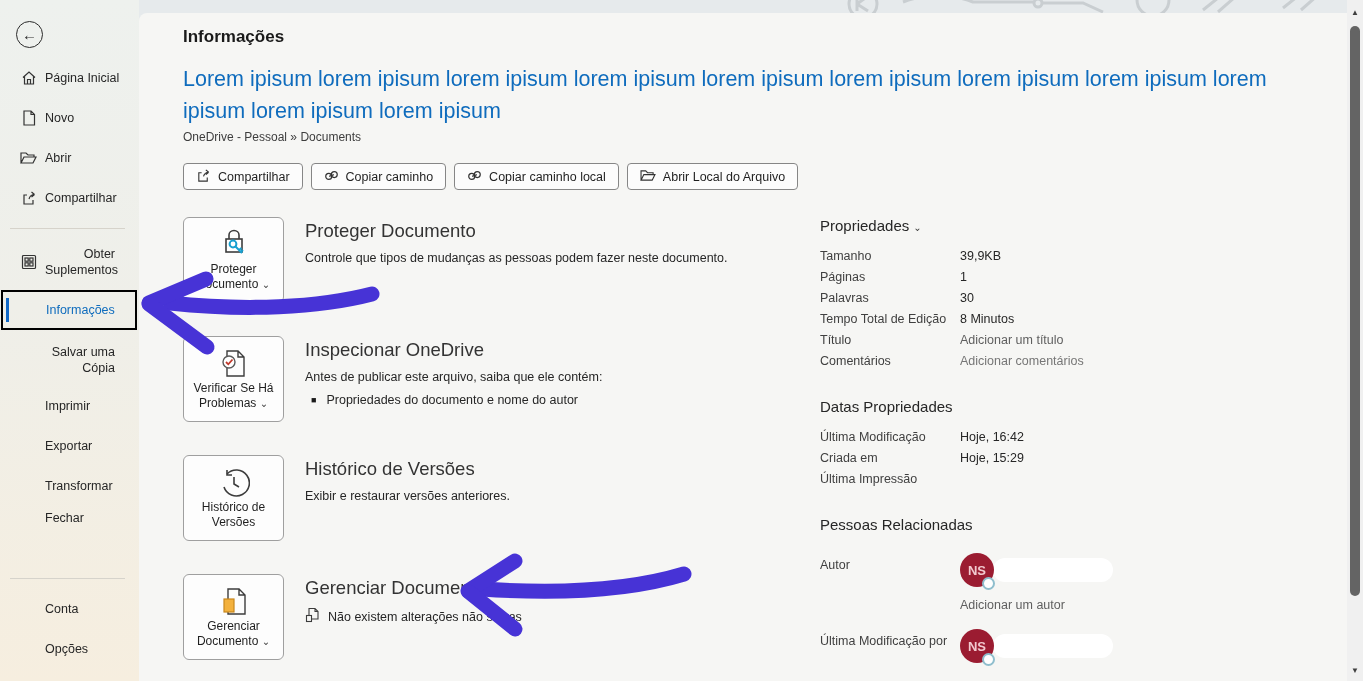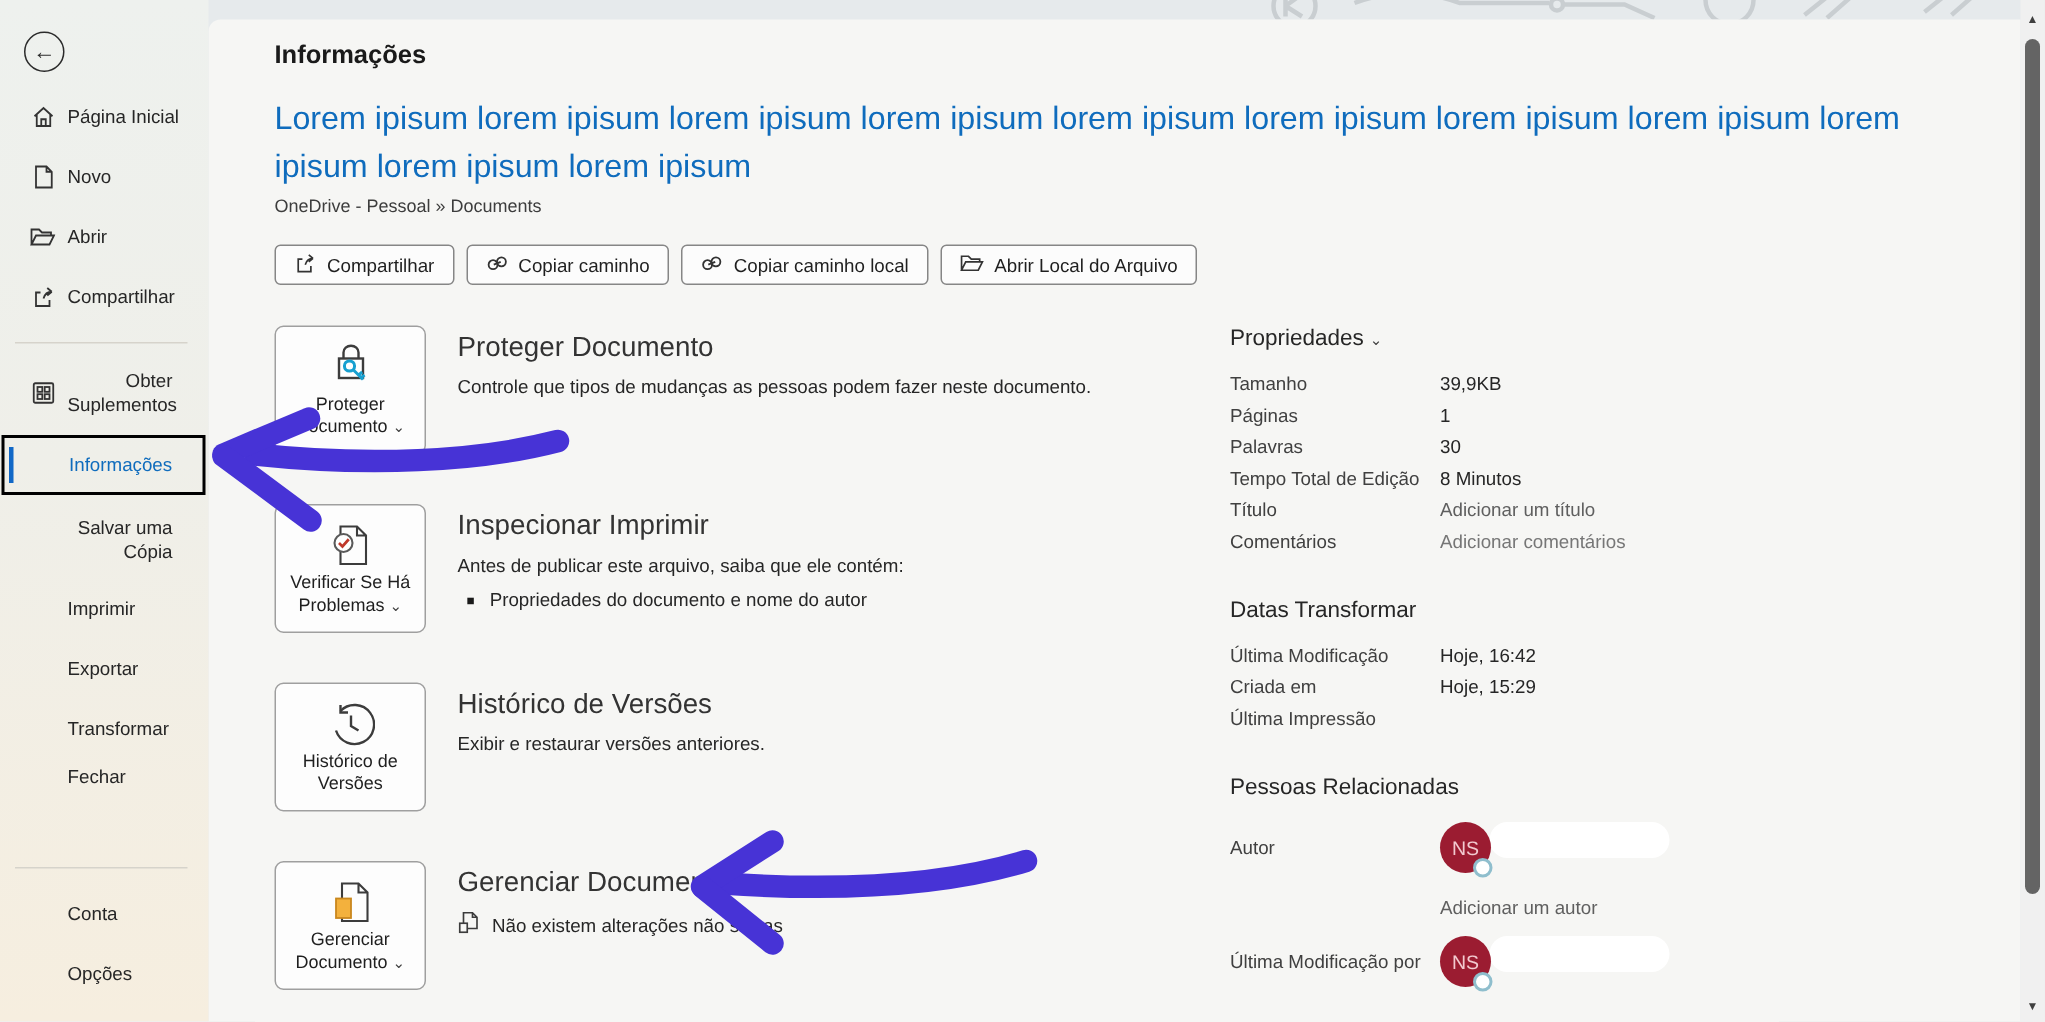--- a/index.html
+++ b/index.html
@@ -56,21 +56,21 @@
   .props h3 { font-size:15px; font-weight:normal; color:#262626; margin-bottom:15px; }
   .props h3 .chev { font-size:10px; color:#3c3c3c; margin-left:4px; }
   .prow { display:flex; margin-bottom:7px; font-size:12.5px; min-height:13px; }
   .prow .pl { width:140px; color:#404040; flex:0 0 auto; }
   .prow .pv { color:#262626; cursor:pointer; }
   .prow .pv.placeholder { color:#5f5f5f; }
   .prow .pv.lighter { color:#767676; }
   .props .gap { height:23px; }
   .people-row { display:flex; margin-bottom:6px; font-size:12.5px; }
   .people-row .pl { width:140px; color:#404040; padding-top:10px; flex:0 0 auto; }
-  .person { position:relative; display:flex; align-items:flex-start; height:44px; }
+  .person { position:relative; display:flex; align-items:center; height:44px;font-weight:bold; }
   .avatar { width:34px; height:34px; border-radius:50%; background:#9b1c31; color:#f2c9cf; font-size:13px;
             display:flex; align-items:center; justify-content:center; position:relative; z-index:2; }
   .presence { position:absolute; left:22px; top:24px; width:13px; height:13px; border-radius:50%; background:#fff; border:2px solid #8fbecd; z-index:3; }
   .name-pill { width:120px; height:24px; background:#fff; border-radius:12px; margin-left:-1px; z-index:1; cursor:pointer; }
   .add-author { margin-left:140px; font-size:12.5px; color:#5f5f5f; margin-bottom:12px; cursor:pointer; }
 
   
   .scrollbar { position:absolute; right:0; top:0; width:16px; height:681px; background:#f0f0f0; z-index:6; }
   .scroll-arrow { position:absolute; left:0; width:16px; text-align:center; font-size:8px; color:#3f3f3f; cursor:pointer; }
   .scroll-thumb { position:absolute; left:3px; top:26px; width:10px; height:570px; border-radius:5px; background:#646464; cursor:pointer; }
@@ -255,21 +255,21 @@
               <circle cx="10" cy="14" r="6" fill="#fff" stroke="#5a5a5a" stroke-width="1.4"></circle>
               <path d="M7 14 L9.3 16.3 L13.5 11.5" stroke="#c0392b" stroke-width="1.8"></path>
             </svg>
           </span>
           <span class="tile-label">
             <span>Verificar Se Há Problemas</span>
             <span class="chev">⌄</span>
           </span>
         </div>
         <div class="sec-text">
-          <h2>Inspecionar Imprimir</h2>
+          <h2>Inspecionar OneDrive</h2>
           <p>Antes de publicar este arquivo, saiba que ele contém:</p>
           <div class="bullet-row">
             <span class="bullet">■</span>
             <span>Propriedades do documento e nome do autor</span>
           </div>
         </div>
       </div>
 
       <div class="section">
         <div class="tile">
@@ -341,21 +341,21 @@
       <div class="prow">
         <span class="pl">Título</span>
         <span class="pv placeholder">Adicionar um título</span>
       </div>
       <div class="prow">
         <span class="pl">Comentários</span>
         <span class="pv placeholder lighter">Adicionar comentários</span>
       </div>
 
       <div class="gap"></div>
-      <h3>Datas Transformar</h3>
+      <h3>Datas Propriedades</h3>
       <div class="prow">
         <span class="pl">Última Modificação</span>
         <span class="pv">Hoje, 16:42</span>
       </div>
       <div class="prow">
         <span class="pl">Criada em</span>
         <span class="pv">Hoje, 15:29</span>
       </div>
       <div class="prow">
         <span class="pl">Última Impressão</span>

